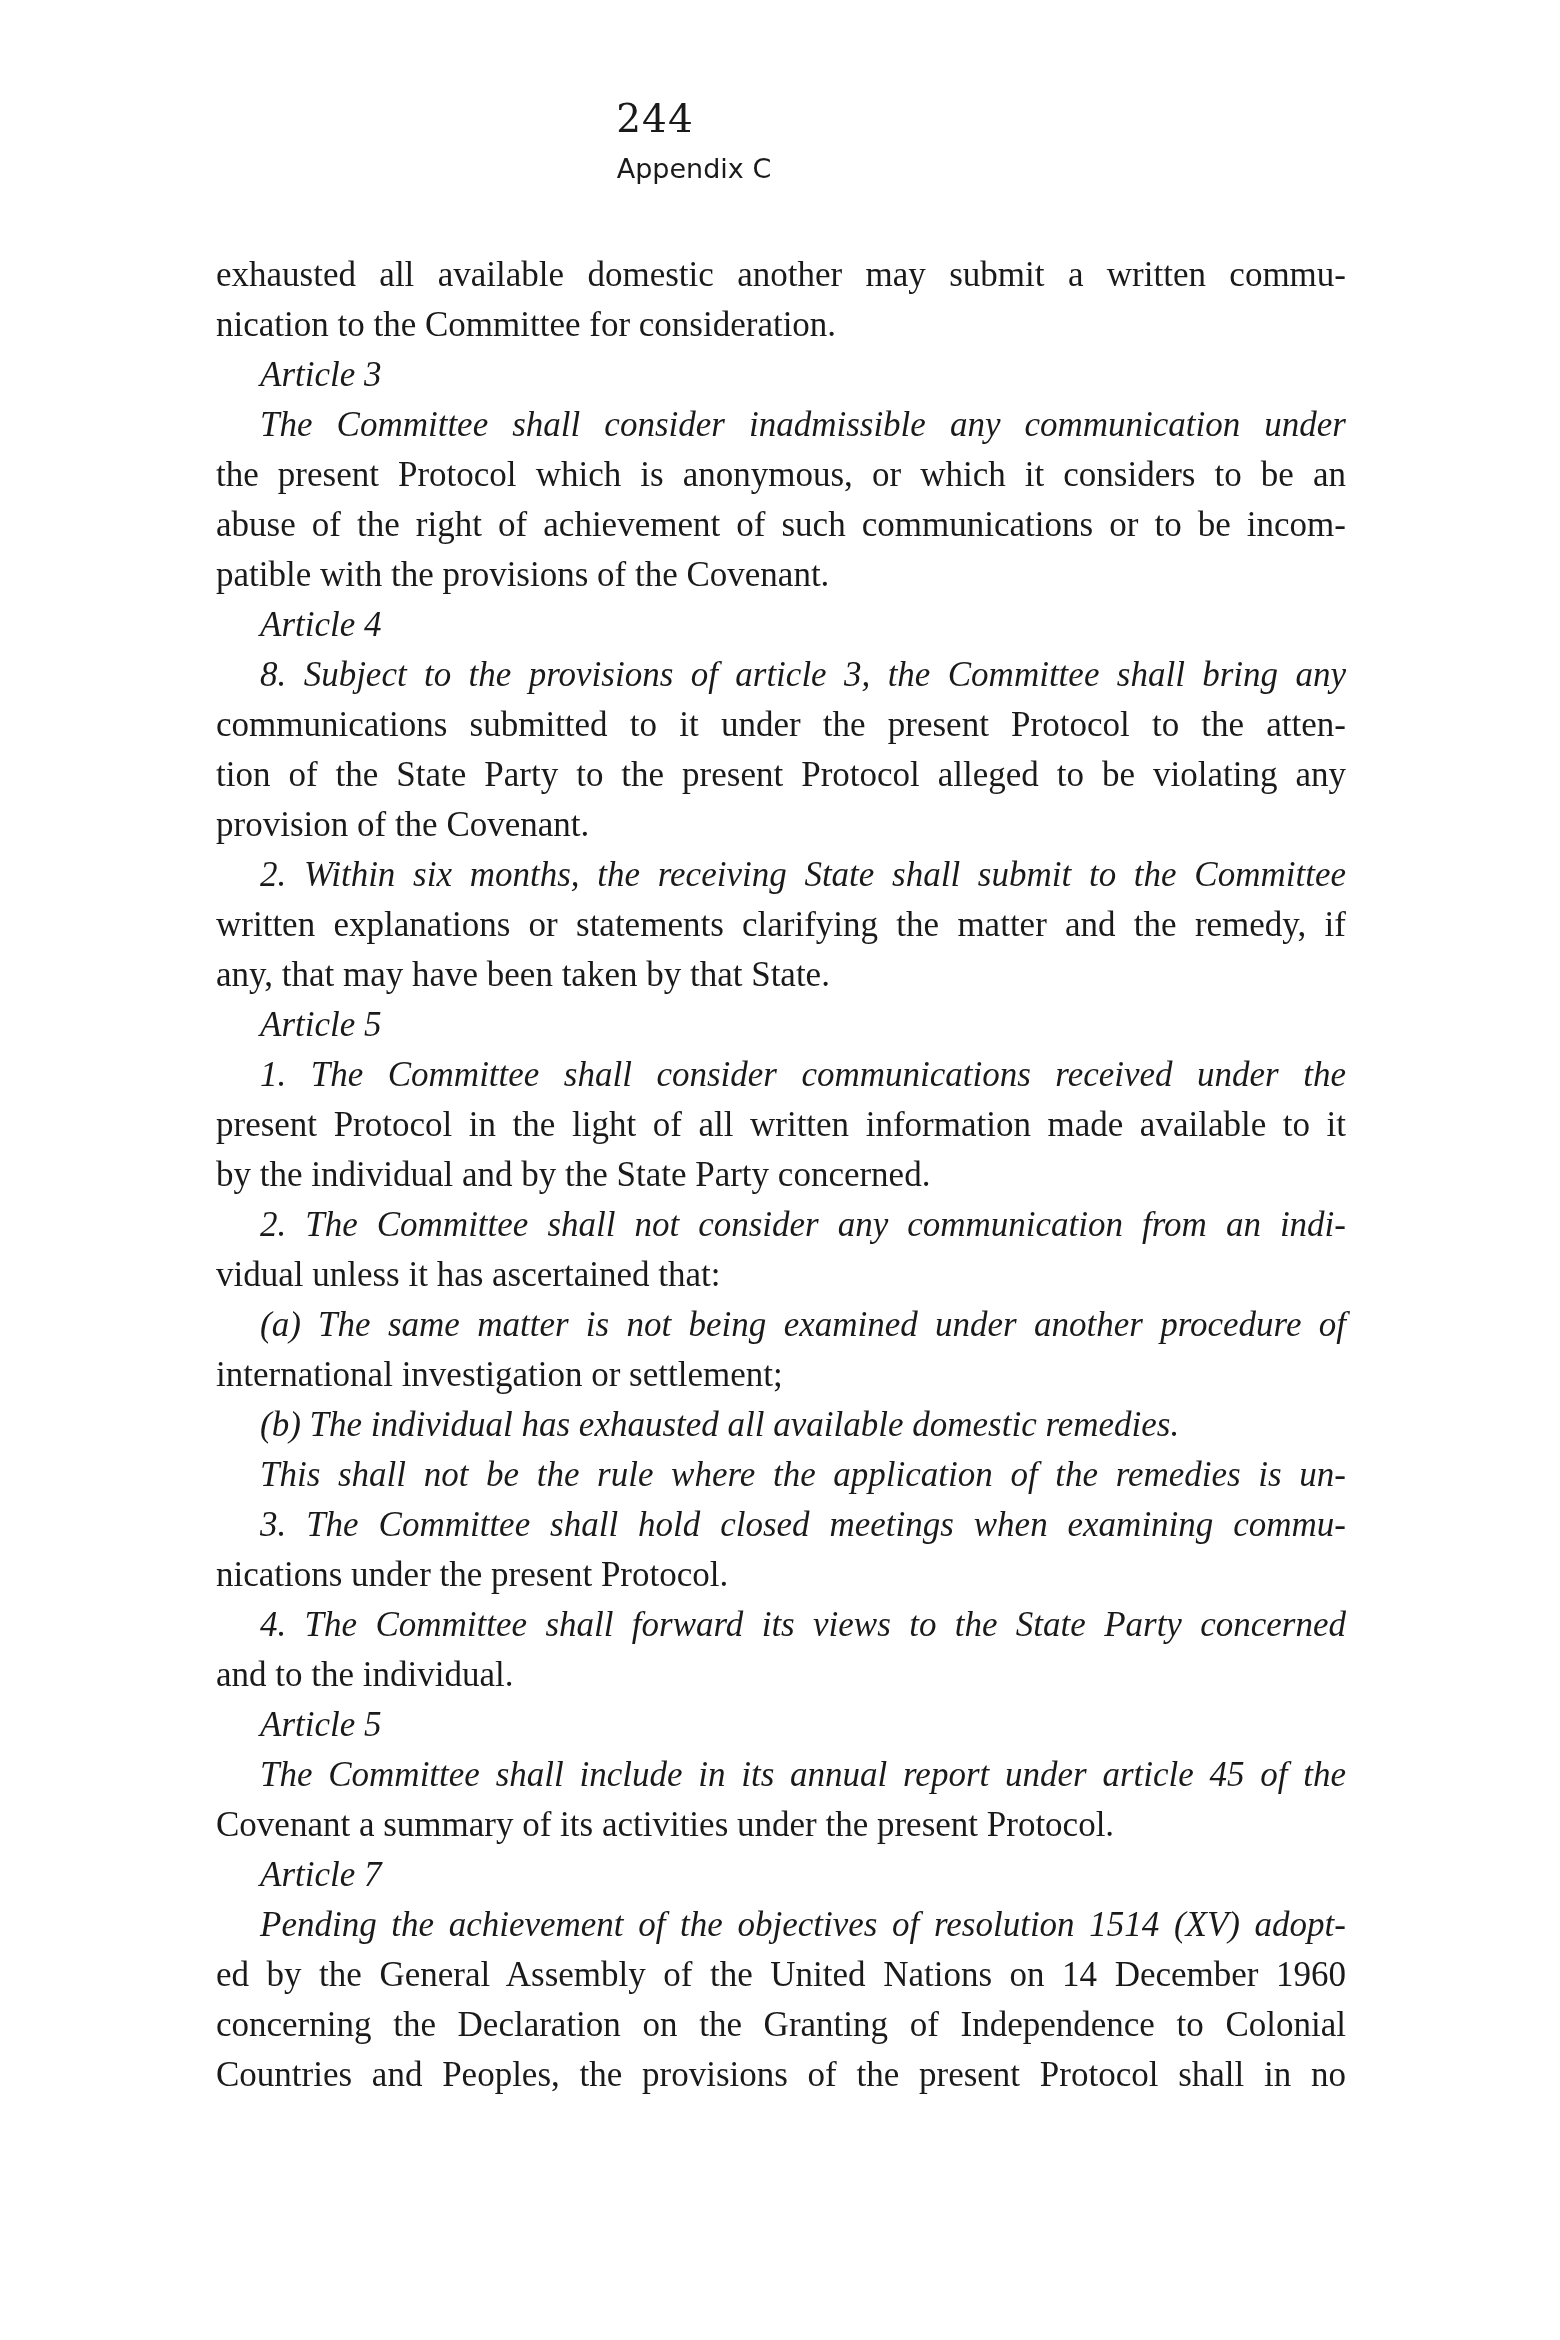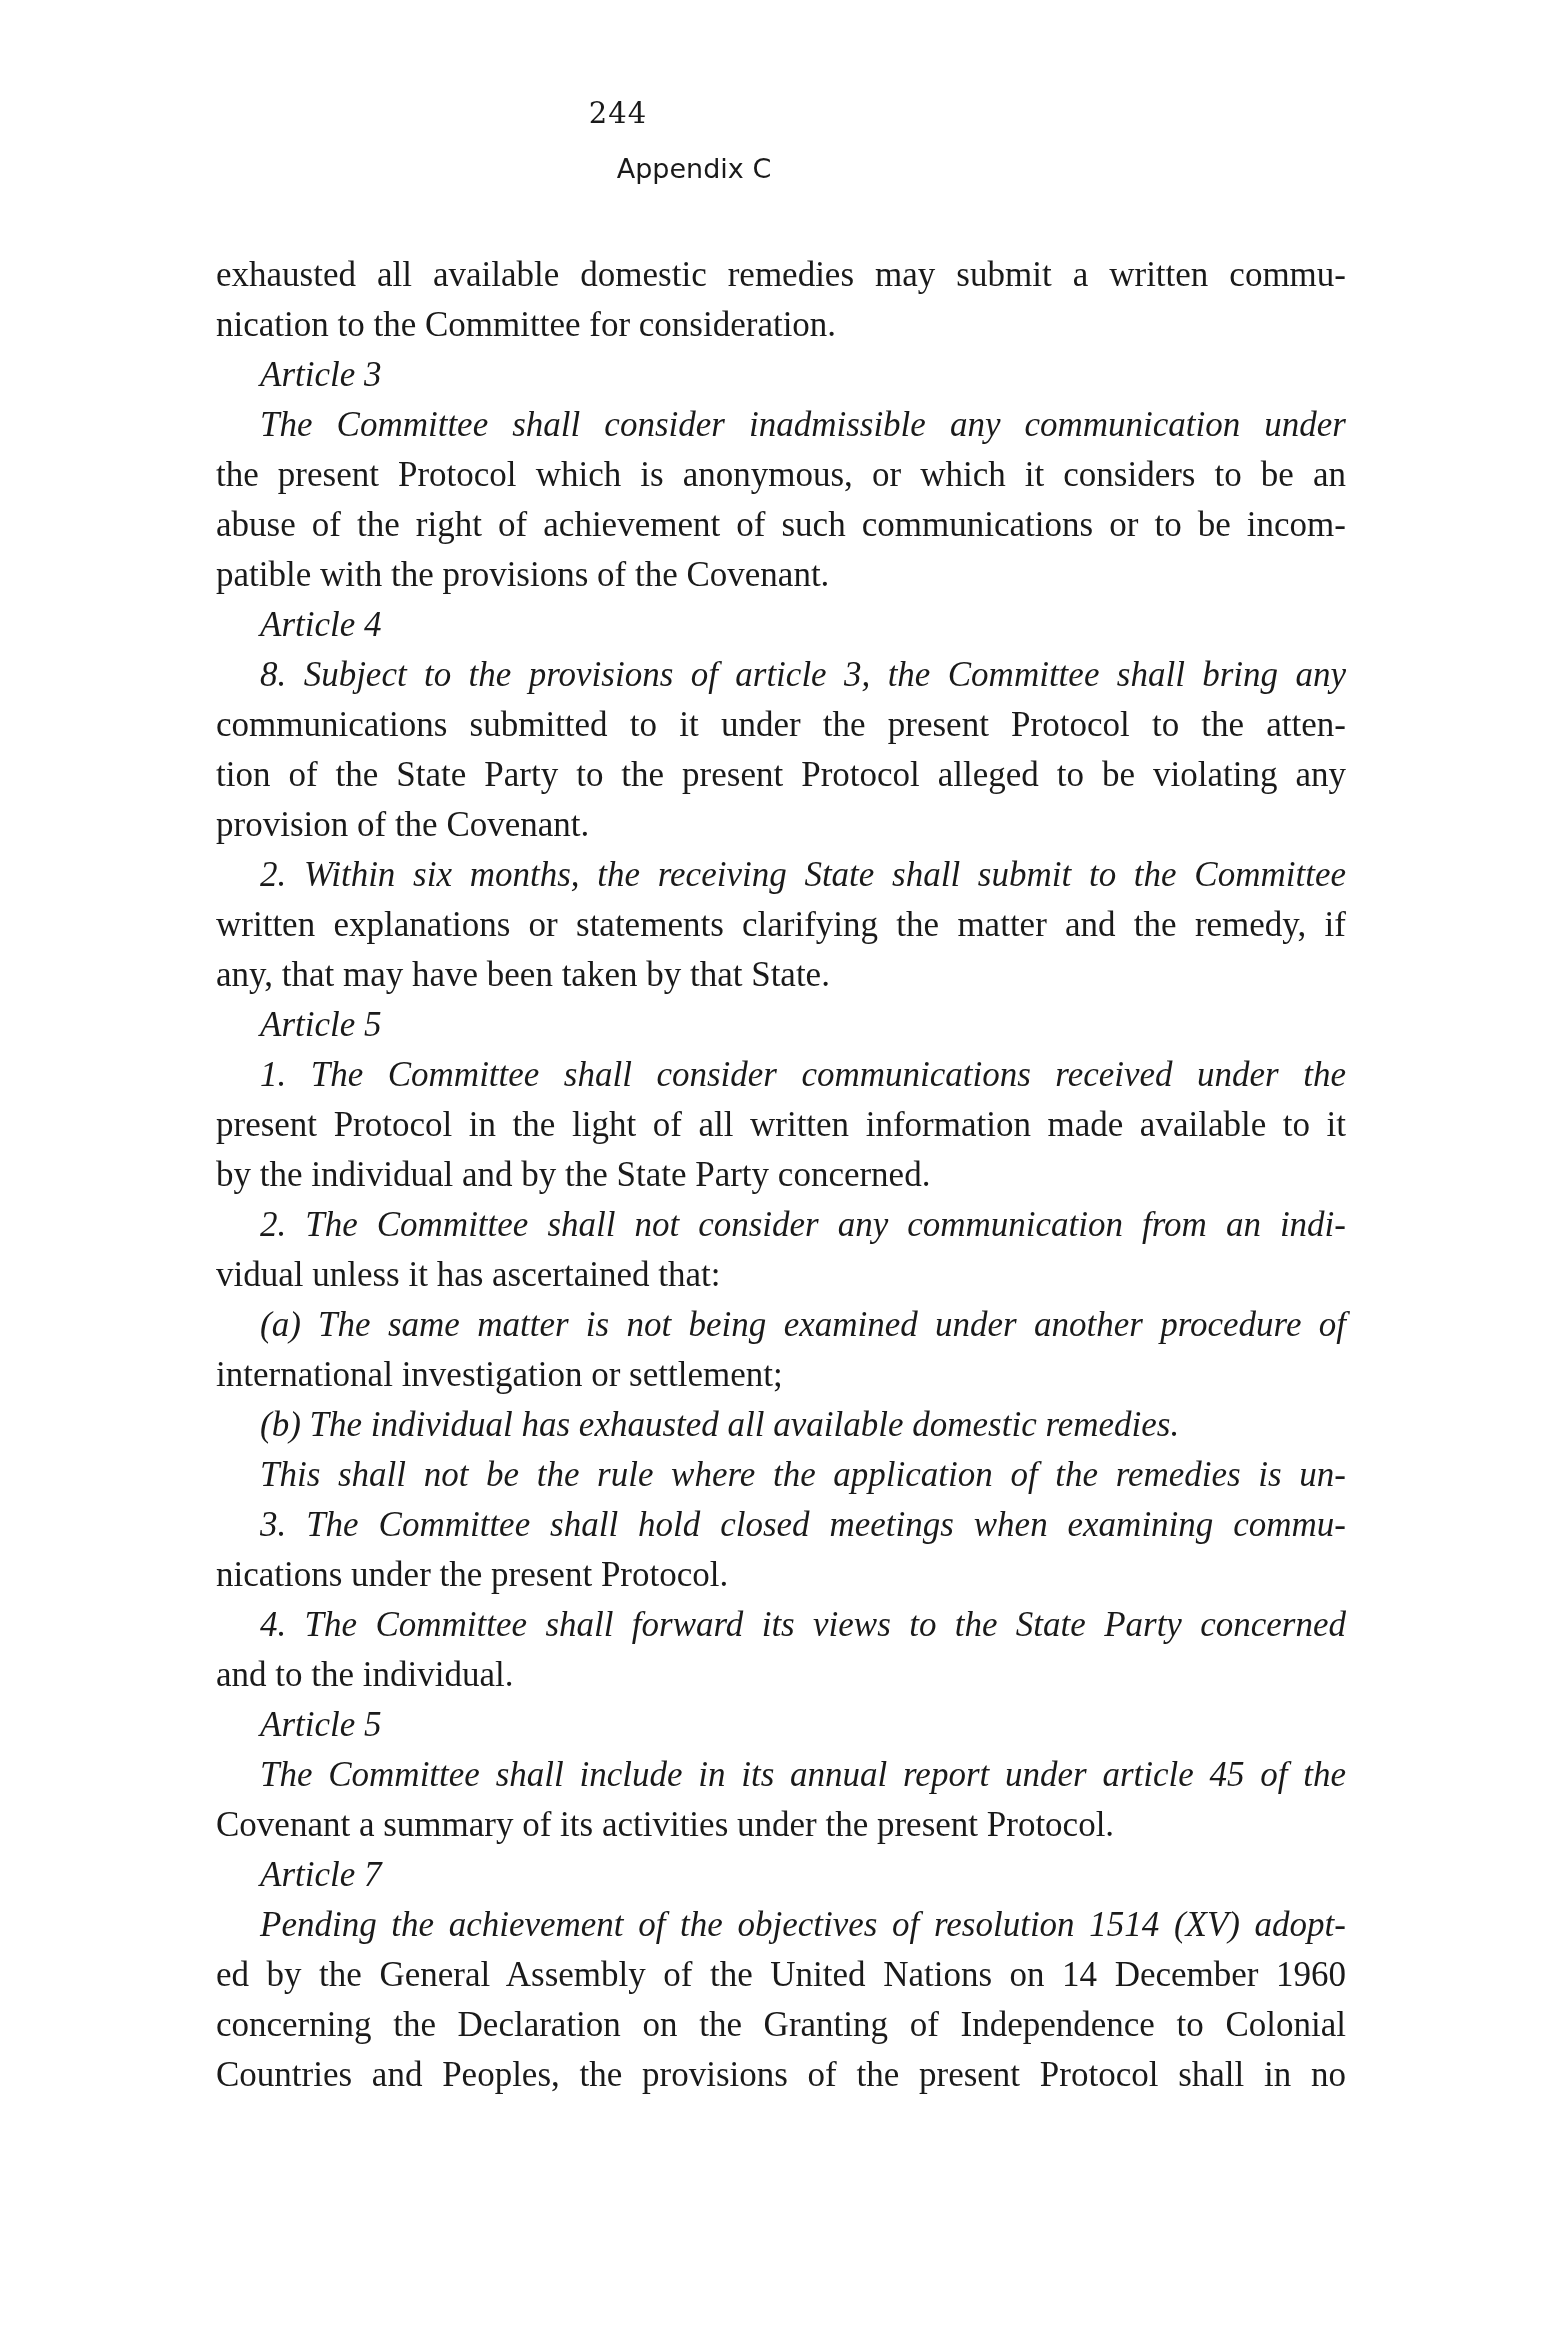--- a/index.html
+++ b/index.html
@@ -1,35 +1,35 @@
 <!DOCTYPE html>
 <html><head>
 <meta charset="utf-8">
 <style>
   html, body { margin:0; padding:0; background:#ffffff; }
   body { width:1561px; height:2341px; position:relative; overflow:hidden; color:#1a1a1a; }
   .page-number { position:absolute; top:96px; left:0; width:1236px; text-align:center;
-    font-family:"DejaVu Serif", serif; font-size:29px; letter-spacing:1px; }
+    font-family:"DejaVu Serif", serif; font-size:39px; letter-spacing:1px;padding-left:37px; }
   .running-head { position:absolute; top:153px; left:0; width:1388px; text-align:center;
     font-family:"DejaVu Sans", sans-serif; font-size:27px; }
   .body { position:absolute; top:250px; left:216px; width:1130px;
     font-family:"Liberation Serif", serif; font-size:35px; line-height:50px; text-align:justify; }
   .line { display:block; white-space:nowrap; text-align:justify; text-align-last:justify; height:50px; }
   .line.last { text-align-last:left; }
   .indent { padding-left:44px;font-style:italic; }
   .heading { font-style:italic; }
 </style>
 </head>
 <body>
 
 <div class="page-number">244</div>
 <div class="running-head">Appendix C</div>
 
 <div class="body" id="body">
-    <span class="line">exhausted all available domestic remedies may submit a written commu-</span>
+    <span class="line">exhausted all available domestic another may submit a written commu-</span>
     <span class="line last">nication to the Committee for consideration.</span>
     <span class="line indent heading last">Article 3</span>
     <span class="line indent">The Committee shall consider inadmissible any communication under</span>
     <span class="line">the present Protocol which is anonymous, or which it considers to be an</span>
     <span class="line">abuse of the right of achievement of such communications or to be incom-</span>
     <span class="line last">patible with the provisions of the Covenant.</span>
     <span class="line indent heading last">Article 4</span>
     <span class="line indent">8. Subject to the provisions of article 3, the Committee shall bring any</span>
     <span class="line">communications submitted to it under the present Protocol to the atten-</span>
     <span class="line">tion of the State Party to the present Protocol alleged to be violating any</span>

